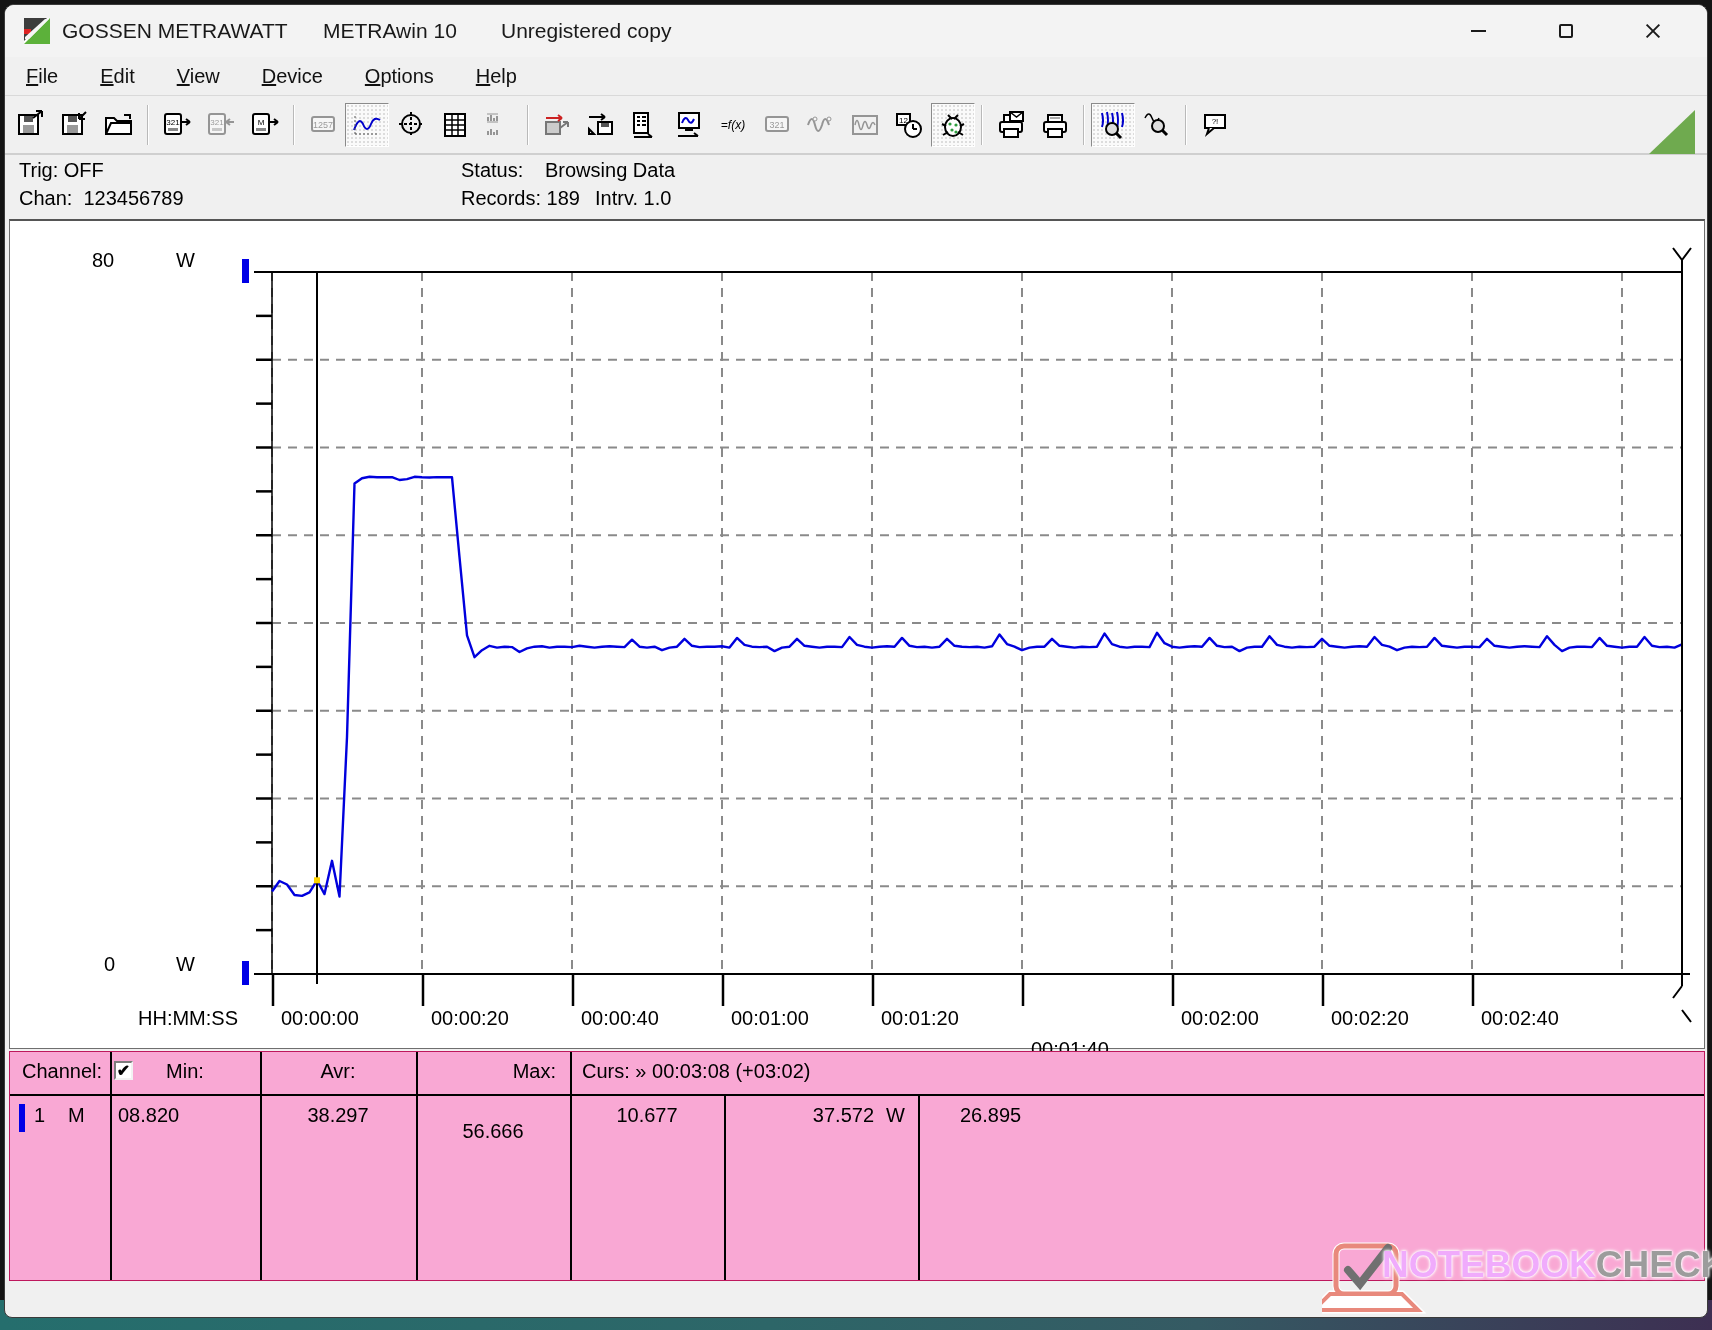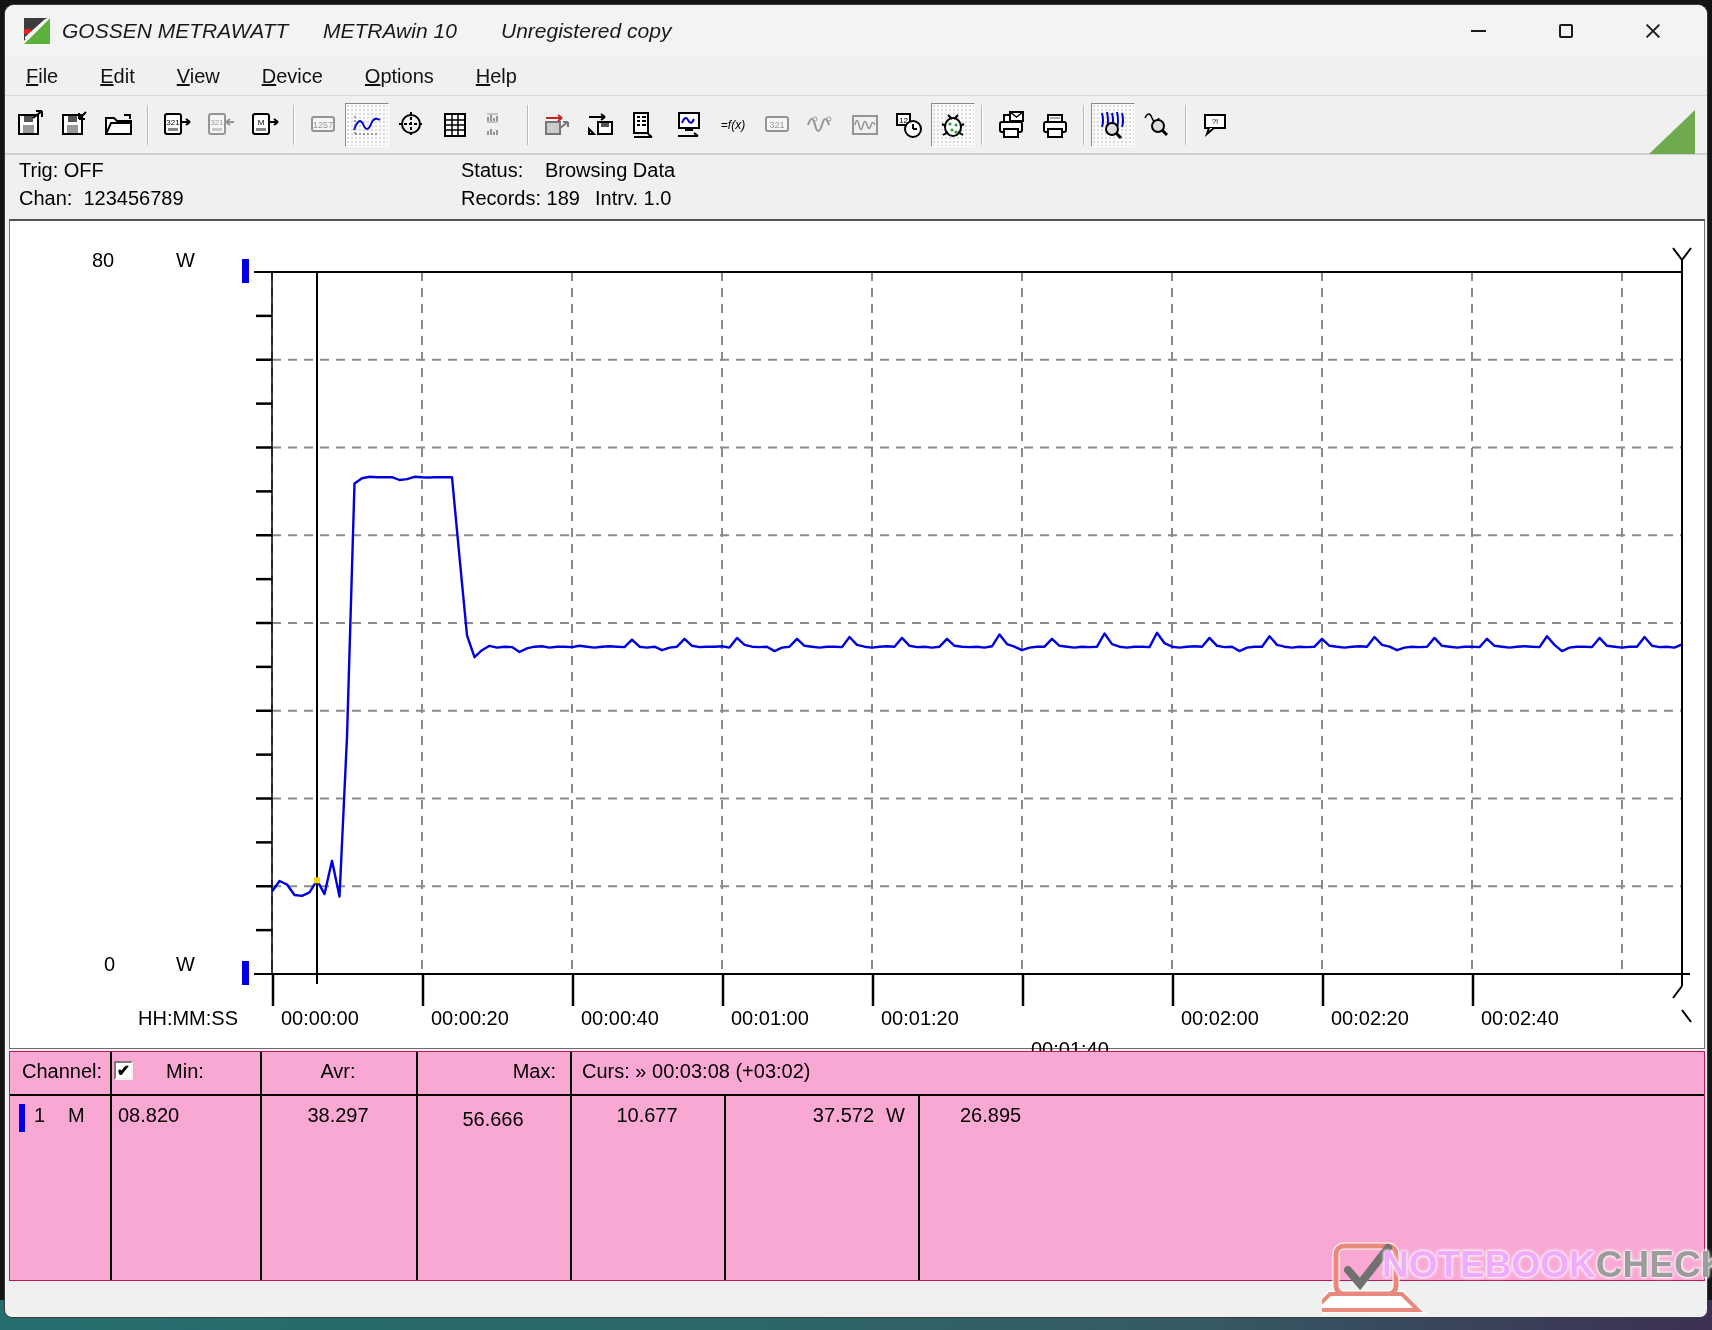--- a/index.html
+++ b/index.html
@@ -4,21 +4,21 @@
 <style>
   html,body{margin:0;padding:0;background:#141414;}
   *{box-sizing:border-box;font-family:"Liberation Sans",sans-serif;}
   #stage{position:relative;width:1712px;height:1330px;overflow:hidden;background:#141414;}
   #desktop-strip{position:absolute;left:0;top:1300px;width:1712px;height:30px;
     background:linear-gradient(90deg,#256e6d 0%,#2d6668 45%,#355a63 70%,#3d2f52 100%);}
   #win{position:absolute;left:4px;top:4px;width:1704px;height:1314px;background:#f0f0f0;
     border:1px solid #3a3a3a;border-radius:10px 10px 8px 8px;overflow:hidden;}
   
   #titlebar{position:absolute;left:0;top:0;width:100%;height:52px;background:#f3f3f3;}
-  .tb-text{position:absolute;top:14px;font-size:21px;color:#191919;white-space:nowrap;font-style:italic;}
+  .tb-text{position:absolute;top:14px;font-size:21px;color:#191919;white-space:nowrap;}
   #app-icon{position:absolute;left:18px;top:12px;width:28px;height:28px;}
   .winbtn{position:absolute;top:6px;width:62px;height:40px;display:flex;align-items:center;justify-content:center;}
   .minglyph{width:15px;height:0;border-top:2px solid #1a1a1a;}
   .maxglyph{width:14px;height:14px;border:2px solid #1a1a1a;border-radius:2px;}
   .closeglyph{position:relative;width:16px;height:16px;}
   .closeglyph:before,.closeglyph:after{content:"";position:absolute;left:-1px;top:7px;width:18px;height:2px;background:#1a1a1a;}
   .closeglyph:before{transform:rotate(45deg);} .closeglyph:after{transform:rotate(-45deg);}
   
   #menubar{position:absolute;left:0;top:52px;width:100%;height:38px;display:flex;align-items:center;padding-left:6px;gap:12px;}
   .menu-item{font-size:20px;color:#111;padding:4px 15px;white-space:nowrap;}
@@ -401,21 +401,21 @@
       <span class="tcell" style="left:100px;width:150px;top:8px;text-align:center">Min:</span>
       <span class="tcell" style="left:250px;width:156px;top:8px;text-align:center">Avr:</span>
       <span class="tcell" style="left:406px;width:154px;top:8px;text-align:right;padding-right:14px">Max:</span>
       <span class="tcell" style="left:572px;top:8px">Curs: » 00:03:08 (+03:02)</span>
 
       <div id="chan-mark"></div>
       <span class="tcell" style="left:24px;top:52px">1</span>
       <span class="tcell" style="left:58px;top:52px">M</span>
       <span class="tcell" style="left:108px;width:122px;top:52px;">08.820</span>
       <span class="tcell" style="left:250px;width:156px;top:52px;text-align:center">38.297</span>
-      <span class="tcell" style="left:406px;width:154px;top:56px;text-align:center">56.666</span>
+      <span class="tcell" style="left:406px;width:154px;top:68px;text-align:center">56.666</span>
       <span class="tcell" style="left:560px;width:154px;top:52px;text-align:center">10.677</span>
       <span class="tcell" style="left:714px;width:150px;top:52px;text-align:right">37.572</span>
       <span class="tcell" style="left:876px;top:52px">W</span>
       <span class="tcell" style="left:950px;top:52px">26.895</span>
     </div>
 
   </div>
 
   <div id="watermark">
     <svg width="386" height="86" viewBox="0 0 386 86">

